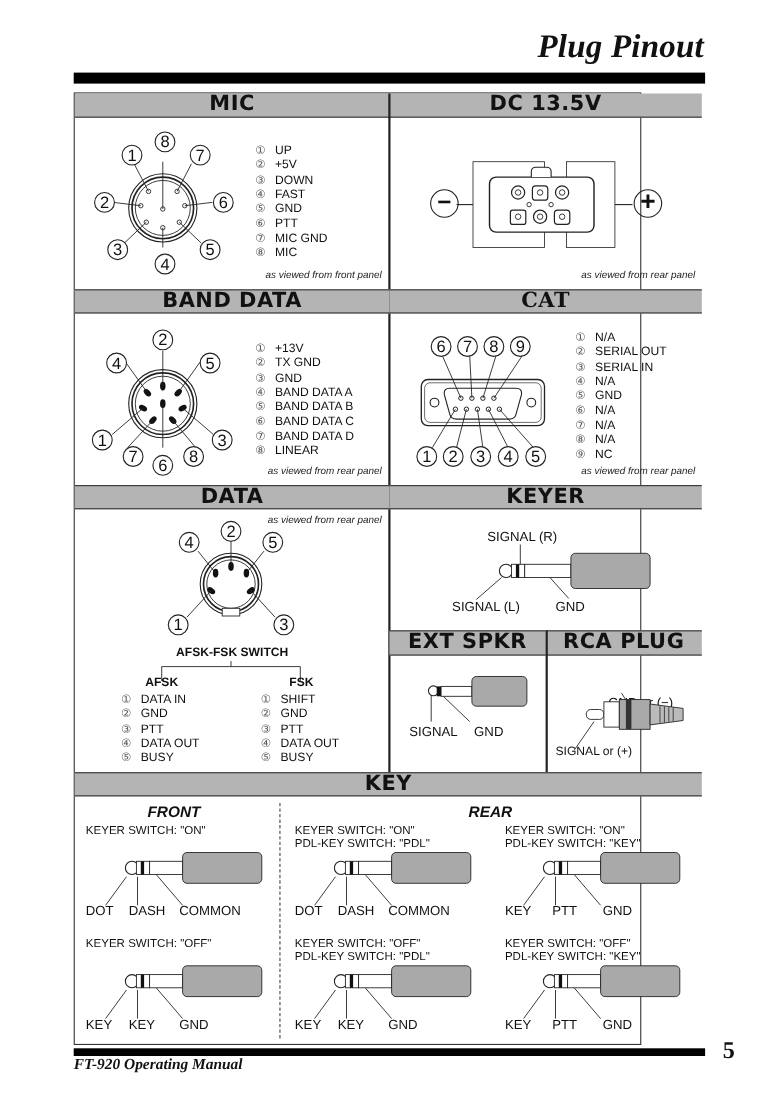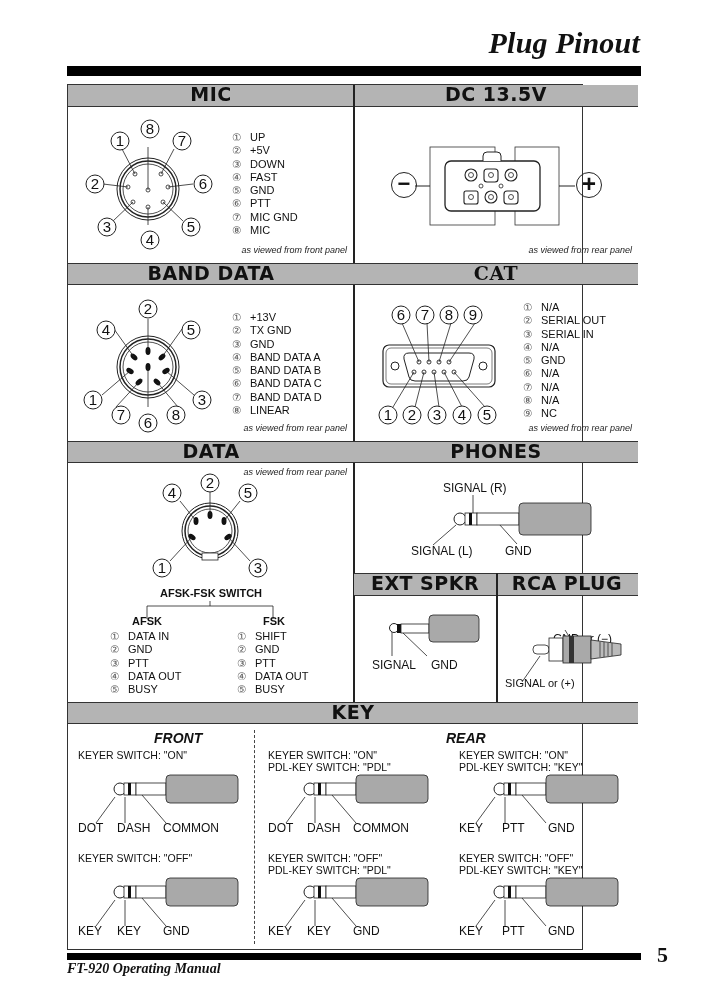--- a/index.html
+++ b/index.html
@@ -10,21 +10,21 @@
   .hdr{position:absolute;background:#b4b4b4;border-top:1.5px solid #333;border-bottom:1.5px solid #333;box-sizing:border-box;font-weight:900;font-size:19px;text-align:center;line-height:19px;letter-spacing:0.5px;font-family:"DejaVu Sans",sans-serif;}
   .vline{position:absolute;background:#222;width:1.5px;}
   .panel{position:absolute;}
   .pinlist{position:absolute;font-size:11px;line-height:13.3px;}
   .pinlist .row{display:flex;}
   .pinlist .num{width:18px;font-size:10.5px;color:#555;}
   .note{position:absolute;font-style:italic;font-size:9px;color:#222;}
   svg{position:absolute;overflow:visible;}
   .lbl{position:absolute;font-size:12px;white-space:nowrap;}
   .sub{position:absolute;font-weight:bold;font-size:11px;}
-  .keyhead{position:absolute;font-weight:bold;font-style:italic;font-size:14px;margin-left:20px;}
+  .keyhead{position:absolute;font-weight:bold;font-style:italic;font-size:14px;}
   .keycap{position:absolute;font-size:10.5px;line-height:12px;white-space:pre;}
   .foot-bar{position:absolute;left:67px;top:953px;width:574px;height:7px;background:#000;}
   .foot-text{position:absolute;left:67px;top:961px;font-family:"Liberation Serif",serif;font-style:italic;font-weight:bold;font-size:14px;}
   .pageno{position:absolute;left:657px;top:942px;font-family:"Liberation Serif",serif;font-weight:bold;font-size:22px;}
 </style>
 </head>
 <body>
 
 <div class="title">Plug Pinout</div>
 <div class="topbar"></div>
@@ -323,21 +323,21 @@
         </div>
       <div class="row">
           <span class="num">⑨</span>
           <span>NC</span>
         </div>
     </div>
     <div class="note" style="right:6px;top:138px;">as viewed from rear panel</div>
   </div>
 
   <div class="hdr" style="left:0;top:356px;width:286px;height:22px;">DATA</div>
-  <div class="hdr" style="left:286px;top:356px;width:284px;height:22px;">PHONES</div>
+  <div class="hdr" style="left:286px;top:356px;width:284px;height:22px;">KEYER</div>
 
   <div class="panel" style="left:0;top:378px;width:285px;height:240px;">
     <div class="note" style="right:6px;top:4px;">as viewed from rear panel</div>
     <svg width="140" height="110" style="left:72px;top:8px;">
       <circle cx="70" cy="60" r="28" fill="none" stroke="#222" stroke-width="1"></circle>
       <circle cx="70" cy="60" r="25" fill="none" stroke="#222" stroke-width="1.5"></circle>
       <circle cx="70" cy="60" r="22" fill="none" stroke="#222" stroke-width="0.8"></circle>
       <rect x="62" y="82" width="16" height="7" fill="#fff" stroke="#222" stroke-width="0.8"></rect>
       <g fill="#111">
         <ellipse cx="70" cy="44" rx="2.5" ry="4"></ellipse>

